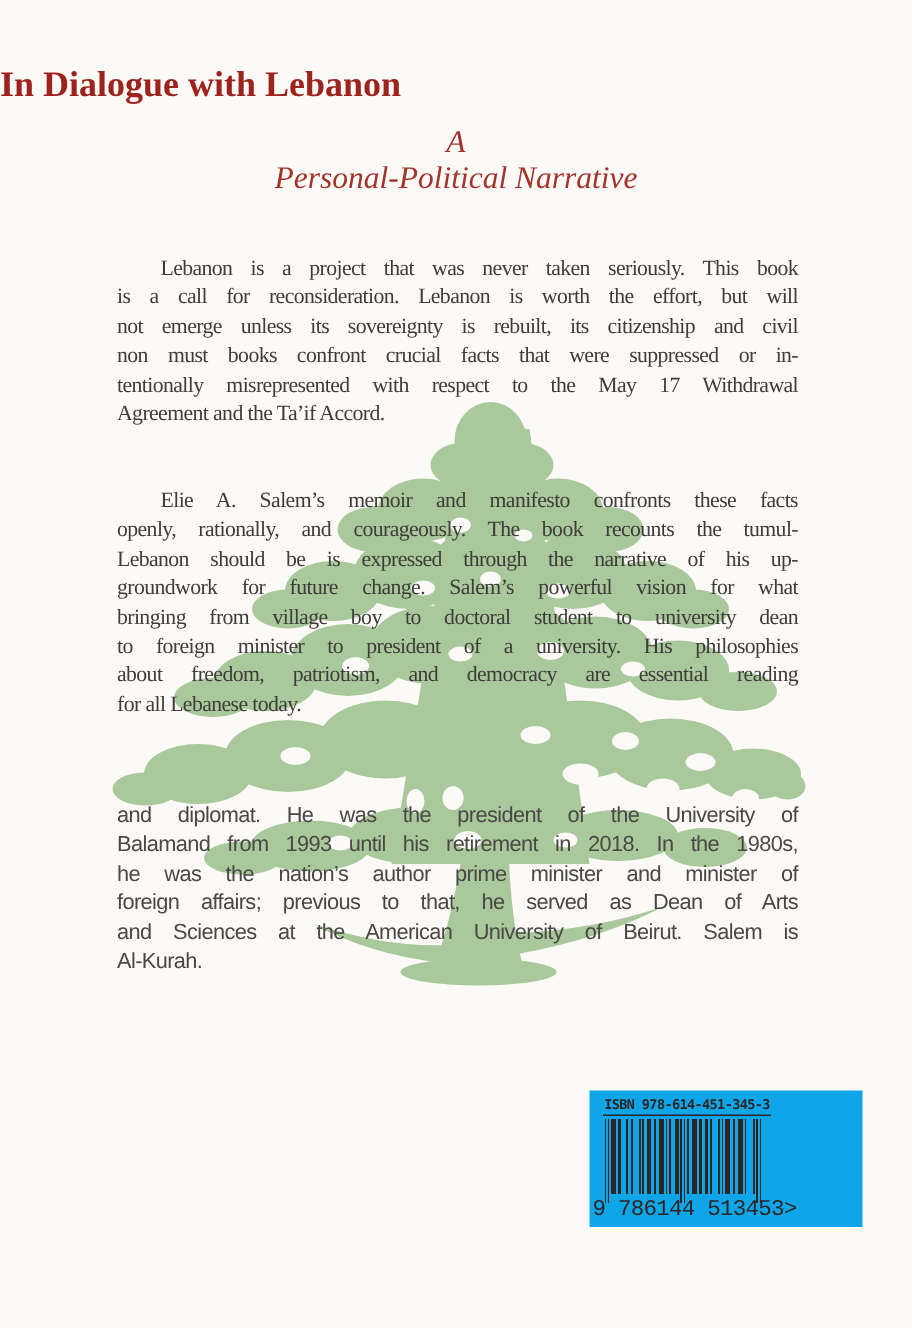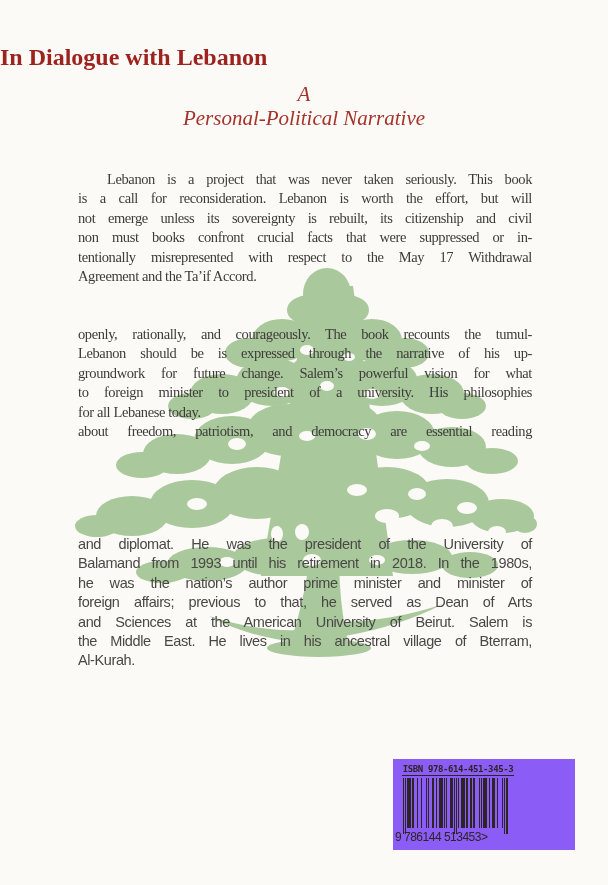--- a/index.html
+++ b/index.html
@@ -19,29 +19,29 @@
   .textblock{position:absolute;left:78px;width:454px;z-index:1;font-size:14.5px;
              letter-spacing:-0.4px;}
   .para{font-family:"Liberation Serif",serif;color:var(--body-text);}
   #para1{top:170px;}
   #para2{top:325px;}
   #bio{top:535px;font-family:"Liberation Sans",sans-serif;color:var(--bio-text);}
   .line{line-height:19.4px;text-align:justify;text-align-last:justify;white-space:normal;}
   .line.first-indent{text-indent:29px;}
   .line.last{text-align-last:left;}
   .bio-name{font-weight:bold;}
-  #barcode-panel{position:absolute;left:393px;top:759px;width:182px;height:91px;
-                 background:#8b5cf6;z-index:2;}
+  #barcode-panel{position:absolute;left:393px;top:727px;width:182px;height:91px;
+                 background:#0ea5e9;z-index:2;}
   .isbn-label{position:absolute;left:9px;top:5px;width:112px;text-align:center;
               font-family:"DejaVu Sans Mono",monospace;font-size:9px;font-weight:bold;
               letter-spacing:-0.4px;white-space:nowrap;color:#2c2524;
               border-bottom:1.5px solid #2c2524;padding-bottom:1px;}
   #ean-svg{position:absolute;left:10px;top:19px;}
   .ean-text{position:absolute;left:2px;top:71px;width:130px;
-            font-family:Liberation Sans, sans-serif;font-size:12px;
+            font-family:Liberation Mono, monospace;font-size:15px;
             letter-spacing:-0.5px;color:#2c2524;white-space:nowrap;}
 </style>
 </head>
 <body>
 
 <svg class="cedar" width="510" height="400" viewBox="0 0 480 400" aria-hidden="true">
   <g fill="var(--tree-green)" stroke="none">
 
     <path d="M252,22 L204,312 L336,312 L296,22 Z"></path>
 
@@ -130,36 +130,37 @@
 <div id="para1" class="textblock para">
     <div class="line first-indent">Lebanon is a project that was never taken seriously. This book</div>
     <div class="line">is a call for reconsideration. Lebanon is worth the effort, but will</div>
     <div class="line">not emerge unless its sovereignty is rebuilt, its citizenship and civil</div>
     <div class="line">non must books confront crucial facts that were suppressed or in-</div>
     <div class="line">tentionally misrepresented with respect to the May 17 Withdrawal</div>
     <div class="line last">Agreement and the Ta’if Accord.</div>
   </div>
 
 <div id="para2" class="textblock para">
+    <div class="line first-indent">Elie A. Salem’s memoir and manifesto confronts these facts</div>
     <div class="line">openly, rationally, and courageously. The book recounts the tumul-</div>
     <div class="line">Lebanon should be is expressed through the narrative of his up-</div>
     <div class="line">groundwork for future change. Salem’s powerful vision for what</div>
+    <div class="line">bringing from village boy to doctoral student to university dean</div>
     <div class="line">to foreign minister to president of a university. His philosophies</div>
+    <div class="line">about freedom, patriotism, and democracy are essential reading</div>
     <div class="line last">for all Lebanese today.</div>
-    <div class="line">about freedom, patriotism, and democracy are essential reading</div>
   </div>
 
 <div id="bio" class="textblock">
   <div>
       <div class="line">and diplomat. He was the president of the University of</div>
       <div class="line">Balamand from 1993 until his retirement in 2018. In the 1980s,</div>
       <div class="line">he was the nation’s author prime minister and minister of</div>
       <div class="line">foreign affairs; previous to that, he served as Dean of Arts</div>
       <div class="line">and Sciences at the American University of Beirut. Salem is</div>
-      <div class="line">the Middle East. He lives in his ancestral village of Bterram,</div>
       <div class="line last">Al-Kurah.</div>
     </div>
 </div>
 
 <div id="barcode-panel">
   <div class="isbn-label">ISBN 978-614-451-345-3</div>
   <svg id="ean-svg" width="105" height="57" shape-rendering="crispEdges">
       <rect x="0.00" y="0" width="1.10" height="56" fill="#2c2524"></rect>
       <rect x="2.20" y="0" width="1.10" height="56" fill="#2c2524"></rect>
       <rect x="4.40" y="0" width="3.30" height="50" fill="#2c2524"></rect>

